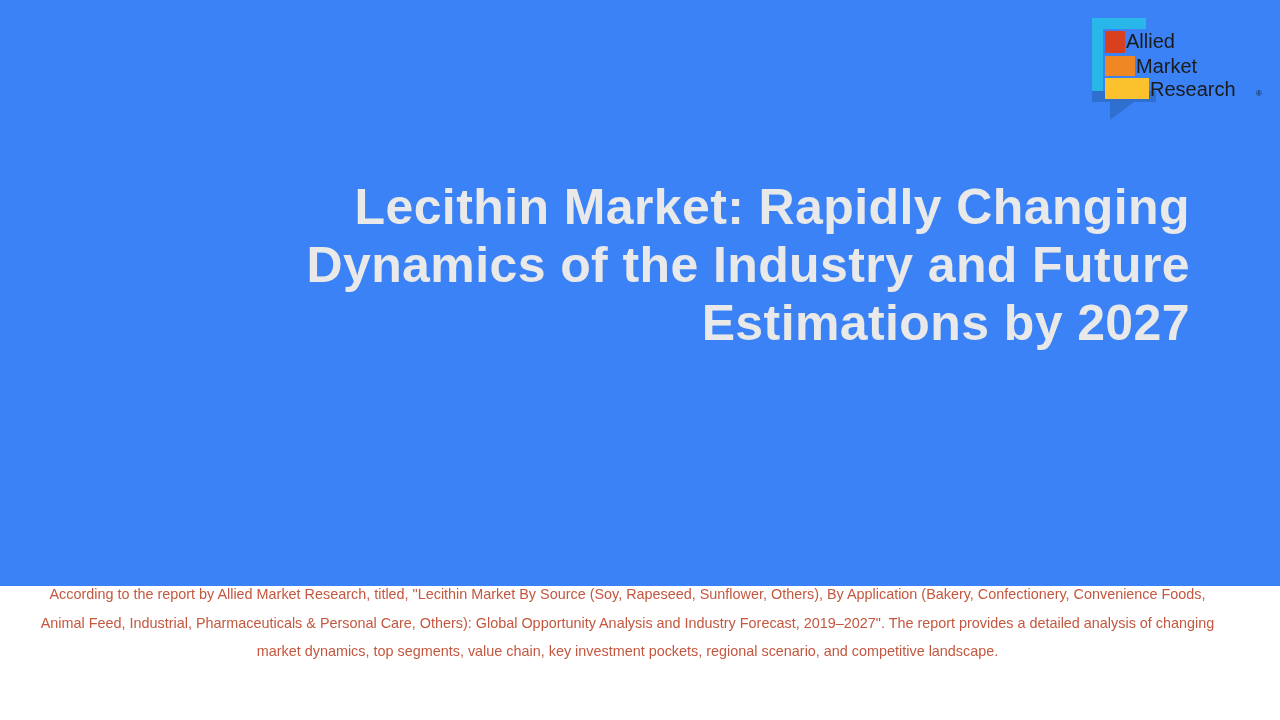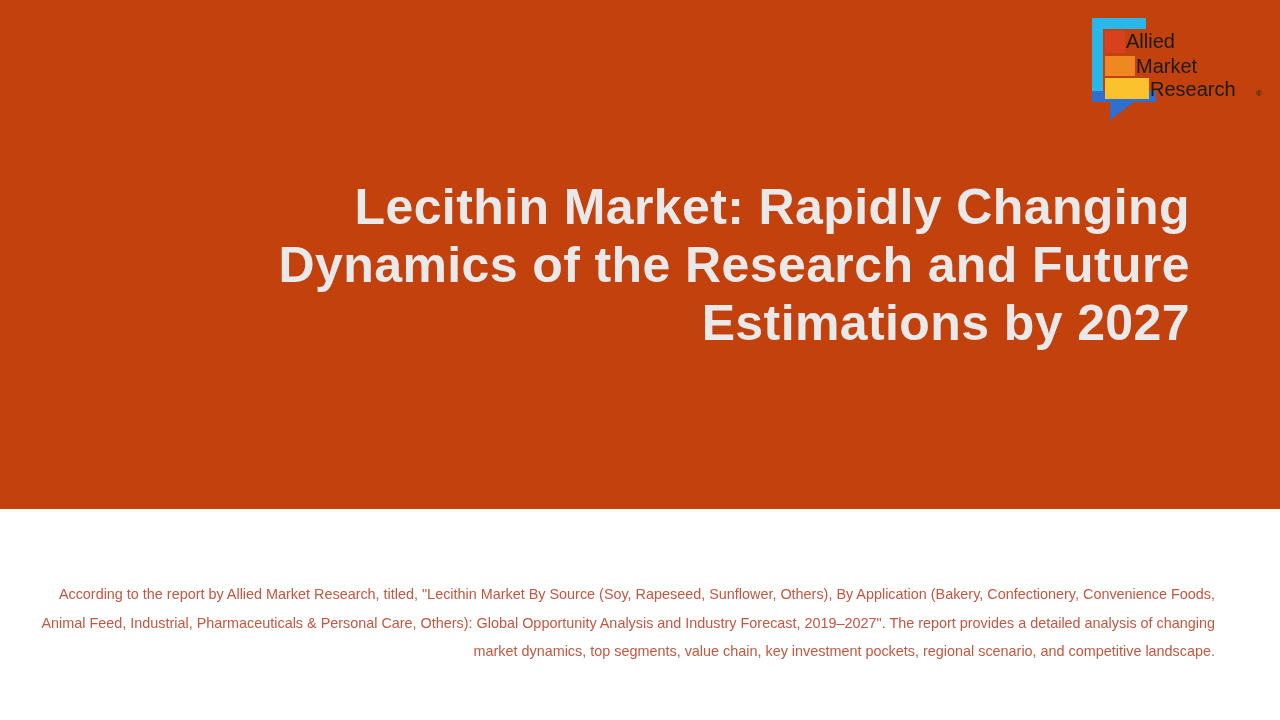--- a/index.html
+++ b/index.html
@@ -15,22 +15,22 @@
     overflow: hidden;
     position: relative;
   }
 
   
   .banner {
     position: absolute;
     left: 0;
     top: 0;
     width: 1280px;
-    height: 509px;
-    background: #c2410c;
+    height: 586px;
+    background: #3b82f6;
     overflow: hidden;
   }
 
   
   .logo {
     position: absolute;
     left: 1088px;
     top: 16px;
     width: 184px;
     height: 104px;
@@ -63,21 +63,21 @@
   
   .body-copy {
     position: absolute;
     left: 40px;
     top: 566px;
     width: 1175px;
     font-family: "Liberation Sans", sans-serif;
     font-size: 14.4px;
     line-height: 28.5px;
     color: #c4573f;
-    text-align: right;
+    text-align: center;
   }
 </style>
 </head>
 <body>
 
 <div class="banner">
 
   <div class="logo">
     <svg class="logo-svg" viewBox="0 0 184 104">
 
@@ -95,19 +95,19 @@
 
       <text x="38" y="32" font-family="Liberation Sans, sans-serif" font-size="20" fill="#1b1b1b">Allied</text>
       <text x="48" y="57" font-family="Liberation Sans, sans-serif" font-size="20" fill="#1b1b1b">Market</text>
       <text x="62" y="80" font-family="Liberation Sans, sans-serif" font-size="20" fill="#1b1b1b">Research</text>
       <text x="168" y="80" font-family="Liberation Sans, sans-serif" font-size="8" fill="#1b1b1b">®</text>
     </svg>
   </div>
 
   <div class="title-block">
     <span class="title-line">Lecithin Market: Rapidly Changing</span>
-    <span class="title-line">Dynamics of the Research and Future</span>
+    <span class="title-line">Dynamics of the Industry and Future</span>
     <span class="title-line">Estimations by 2027</span>
   </div>
 
 </div>
 
 <p class="body-copy">According to the report by Allied Market Research, titled, "Lecithin Market By Source (Soy, Rapeseed, Sunflower, Others), By Application (Bakery, Confectionery, Convenience Foods, Animal Feed, Industrial, Pharmaceuticals &amp; Personal Care, Others): Global Opportunity Analysis and Industry Forecast, 2019–2027". The report provides a detailed analysis of changing market dynamics, top segments, value chain, key investment pockets, regional scenario, and competitive landscape.</p>
 
 </body></html>

